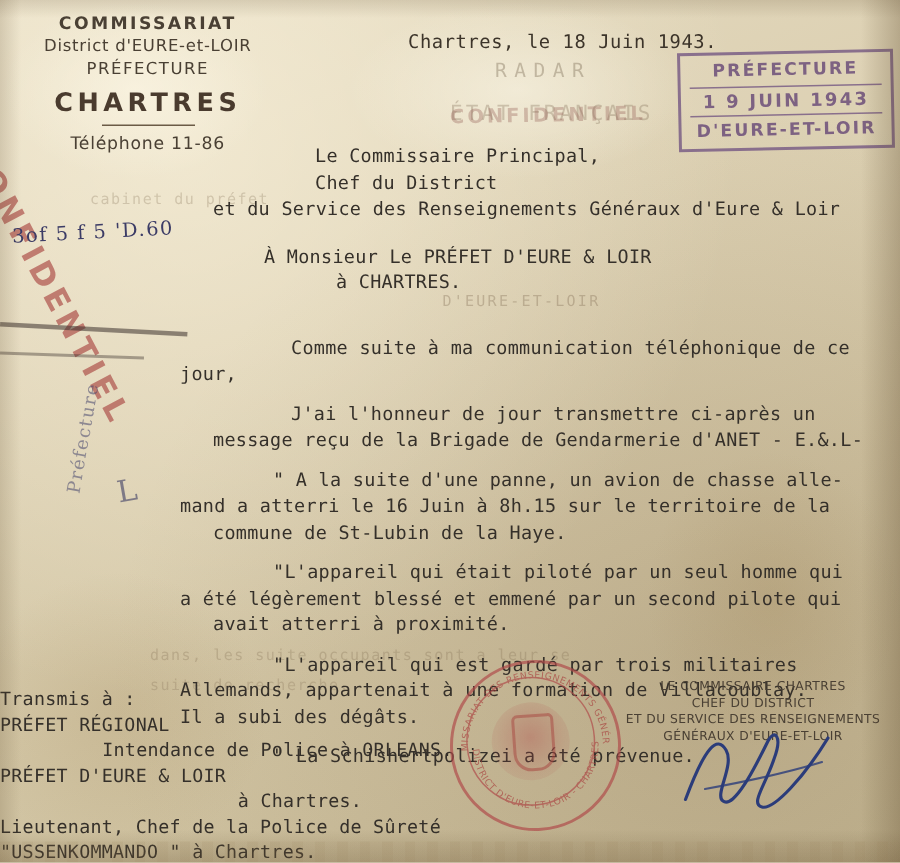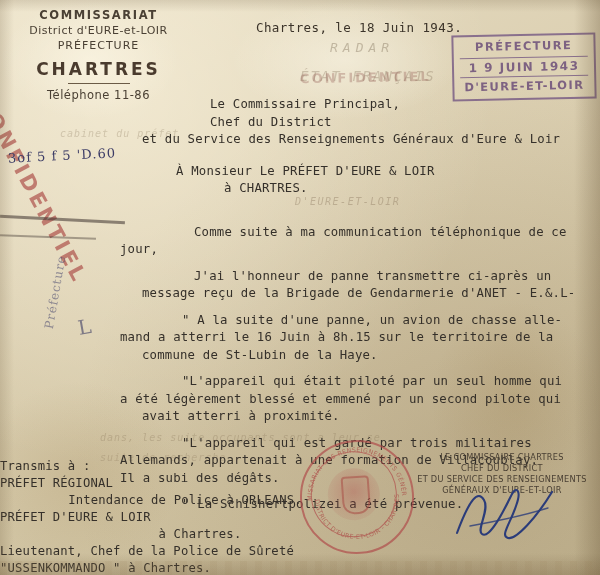--- a/index.html
+++ b/index.html
@@ -95,35 +95,34 @@
     margin: 3px auto 4px auto;
   }
   .lh-tel {
     font-size: 11.5px;
     color: #4a4034;
   }
 
   
   .date-line {
     position: absolute;
-    left: 256px;
+    left: 272px;
     top: 20px;
     font-size: 12.5px;
     letter-spacing: 0.4px;
     color: #3c342a;
   }
 
   
   .ghost {
     position: absolute;
     color: rgba(120,100,75,0.30);
     font-size: 11px;
     letter-spacing: 2px;
     pointer-events: none;
-    font-style: italic;
   }
   .g-raddar { left: 330px; top: 40px; font-size: 13px; letter-spacing: 5px; color: rgba(110,92,70,0.35); }
   .g-etat  { left: 300px; top: 68px; font-size: 14px; letter-spacing: 2px; }
   .g-cab   { left: 60px;  top: 128px; font-size: 10px; letter-spacing: 1px; color: rgba(120,100,75,0.26); }
   .g-eure  { left: 295px; top: 196px; font-size: 10px; letter-spacing: 1.5px; color: rgba(120,100,75,0.33); }
   .g-sous  { left: 244px; top: 287px; font-size: 10px; letter-spacing: 0.5px; color: rgba(120,100,75,0.30); }
   .g-line1 { left: 100px; top: 432px; font-size: 10px; letter-spacing: 1px; color: rgba(120,100,75,0.26); }
   .g-line2 { left: 100px; top: 452px; font-size: 10px; letter-spacing: 1px; color: rgba(120,100,75,0.24); }
 
   
@@ -373,21 +372,21 @@
       <p class="i-14">À Monsieur Le PRÉFET D'EURE &amp; LOIR</p>
       <p class="i-22" style="padding-left:104px;">à CHARTRES.</p>
     </div>
 
     <div class="blk" style="margin-top:26px;">
       <p class="i-18">Comme suite à ma communication téléphonique de ce</p>
       <p>jour,</p>
     </div>
 
     <div class="blk">
-      <p class="i-18">J'ai l'honneur de panne transmettre ci-après un</p>
+      <p class="i-18">J'ai l'honneur de jour transmettre ci-après un</p>
       <p class="i-6">message reçu de la Brigade de Gendarmerie d'ANET - E.&amp;.L-</p>
     </div>
 
     <div class="blk">
       <p class="i-16">" A la suite d'une panne, un avion de chasse alle-</p>
       <p>mand a atterri le 16 Juin à 8h.15 sur le territoire de la</p>
       <p class="i-6">commune de St-Lubin de la Haye.</p>
     </div>
 
     <div class="blk">

